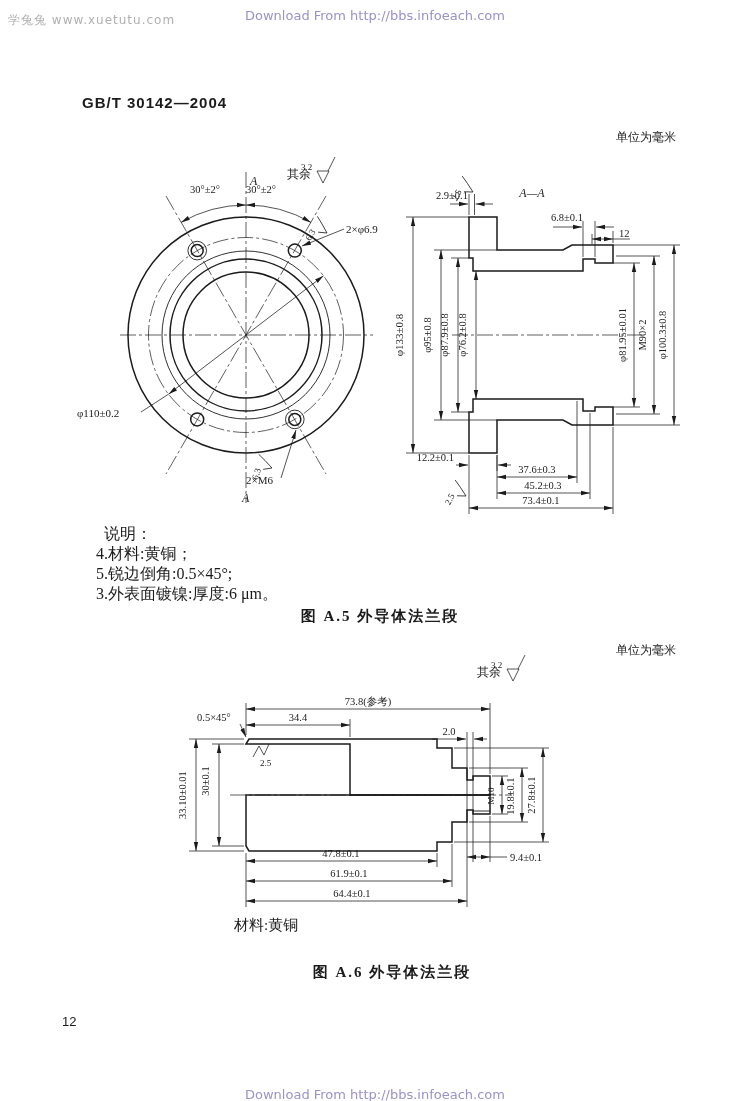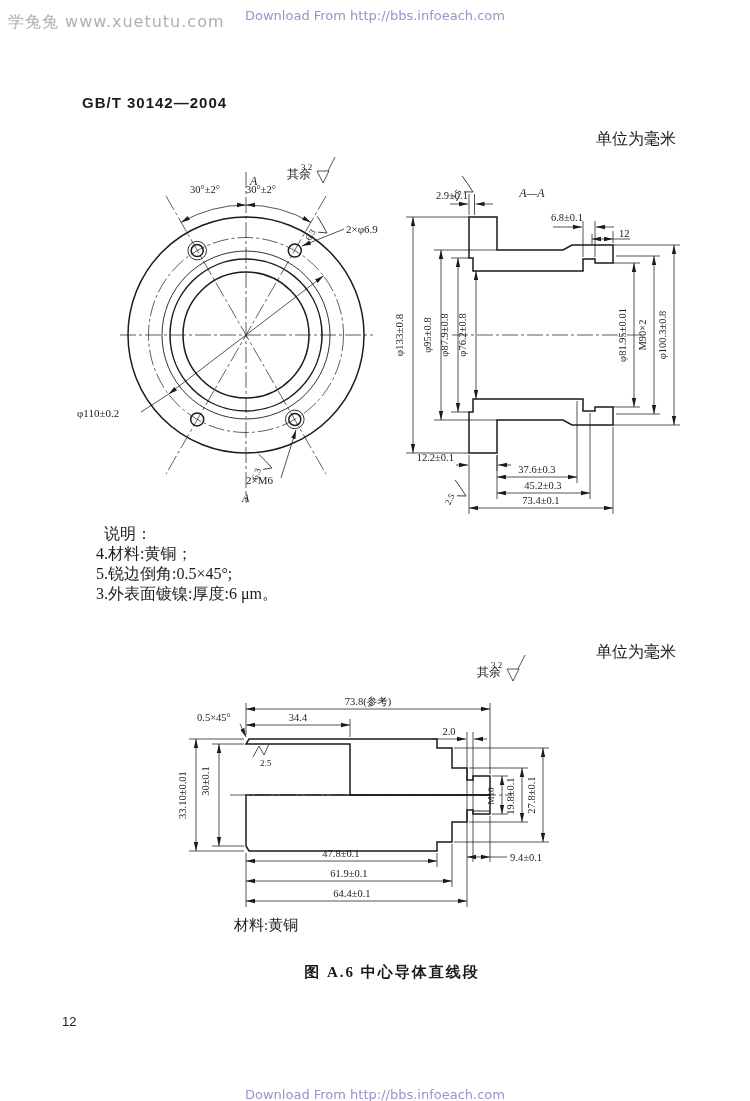--- a/index.html
+++ b/index.html
@@ -1,27 +1,27 @@
 <!DOCTYPE html>
 <html><head>
 <meta charset="utf-8">
 <style>
   html,body{margin:0;padding:0;background:#e8e8e8;}
   #page{position:relative;width:750px;height:1101px;background:#ffffff;overflow:hidden;
         font-family:"Liberation Serif","DejaVu Serif",serif;color:#1b1b1b;}
   .abs{position:absolute;}
-  .wm-site{left:8px;top:12px;font-size:16px;color:#b0b0b0;letter-spacing:1px;
+  .wm-site{left:8px;top:12px;font-size:12px;color:#b0b0b0;letter-spacing:1px;
            font-family:"DejaVu Sans",sans-serif;text-align:right;}
   .wm-dl{width:750px;text-align:center;font-size:13px;color:#9a92c9;
          font-family:"DejaVu Sans",sans-serif;}
   .wm-dl-top{left:0;top:8px;}
   .wm-dl-bottom{left:0;top:1087px;}
   .std-no{left:82px;top:94px;font-size:15px;font-weight:bold;letter-spacing:1px;
           font-family:"Liberation Sans","DejaVu Sans",sans-serif;}
-  .units{width:110px;text-align:right;font-size:16px;}
+  .units{width:110px;text-align:right;font-size:12px;}
   .units1{left:566px;top:129px;}
   .units2{left:566px;top:642px;}
   .notes{left:96px;top:524px;font-size:16px;line-height:20px;}
   .notes .t{margin-left:8px;}
   .caption{width:280px;text-align:center;font-size:15px;font-weight:bold;letter-spacing:2px;}
   .cap-a5{left:240px;top:607px;}
   .cap-a6{left:252px;top:963px;}
   .material{left:234px;top:916px;font-size:15px;}
   .pageno{left:62px;top:1014px;font-size:13px;font-family:"Liberation Sans","DejaVu Sans",sans-serif;}
   svg{position:absolute;overflow:visible;}
@@ -224,20 +224,21 @@
     </g>
   </svg>
 
   <div class="abs notes">
     <div class="t">说明：</div>
     <div>4.材料:黄铜；</div>
     <div>5.锐边倒角:0.5×45°;</div>
     <div>3.外表面镀镍:厚度:6 μm。</div>
   </div>
 
+  <div class="abs caption cap-a5">图 A.5  外导体法兰段</div>
   <div class="abs units units2">单位为毫米</div>
 
   <svg class="abs" style="left:160px;top:650px;" width="450" height="262" viewBox="160 650 450 262">
     <defs>
       <marker id="ae2" markerWidth="10" markerHeight="7" refX="9" refY="3" orient="auto" markerUnits="userSpaceOnUse">
         <path d="M0,0.8 L9,3 L0,5.2 Z" fill="#1b1b1b"></path>
       </marker>
       <marker id="as2" markerWidth="10" markerHeight="7" refX="0" refY="3" orient="auto" markerUnits="userSpaceOnUse">
         <path d="M9,0.8 L0,3 L9,5.2 Z" fill="#1b1b1b"></path>
       </marker>
@@ -343,16 +344,16 @@
       <g>
         <line x1="490" y1="816" x2="490" y2="862" class="dim"></line>
         <line x1="467" y1="857" x2="490" y2="857" class="dim" marker-start="url(#as2)" marker-end="url(#ae2)"></line>
         <line x1="490" y1="857" x2="507" y2="857" class="dim"></line>
         <text x="510" y="861" class="dt">9.4±0.1</text>
       </g>
     </g>
   </svg>
 
   <div class="abs material">材料:黄铜</div>
-  <div class="abs caption cap-a6">图 A.6  中心导体直线段</div>
+  <div class="abs caption cap-a6">图 A.6  外导体法兰段</div>
   <div class="abs pageno">12</div>
 
 </div>
 
 </body></html>

